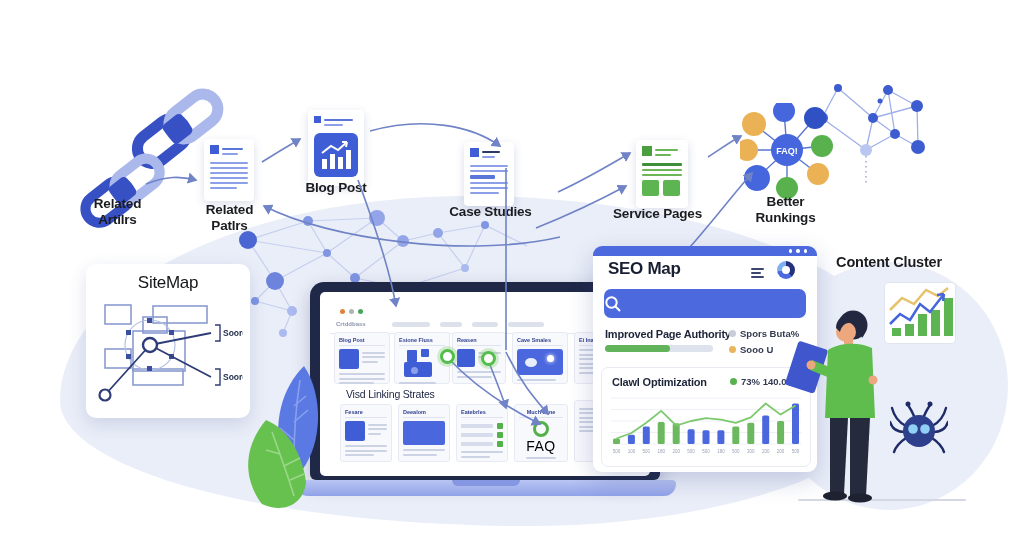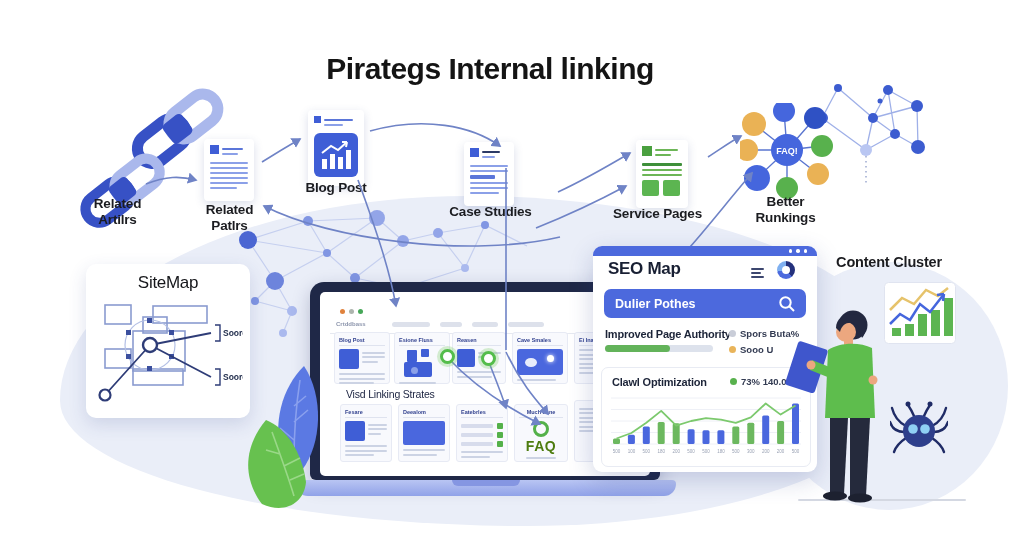--- a/index.html
+++ b/index.html
@@ -64,21 +64,20 @@
   .hamb{width:13px;height:2px;background:#3c466f;border-radius:1px;margin:2px 0;}
 </style>
 </head>
 <body>
 
 <div class="stage">
 
   <div class="blob" style="left:60px;top:196px;width:850px;height:330px;border-radius:48% 52% 45% 55% / 62% 55% 45% 38%;"></div>
   <div class="blob" style="left:770px;top:262px;width:238px;height:248px;border-radius:50%;"></div>
 
-  <div class="title">Pirategs Internal linking</div>
 
   <svg class="abs" style="left:235px;top:198px;z-index:10;" width="312" height="150" viewBox="0 0 312 150">
     <g stroke="#c5cfef" stroke-width="1.2" fill="none">
       <path d="M13,42 L73,23 M13,42 L40,83 M73,23 L142,20 M73,23 L92,55 M142,20 L92,55 M142,20 L168,43
                M92,55 L40,83 M92,55 L120,80 M40,83 L20,103 M40,83 L57,113 M57,113 L48,135 M120,80 L168,43
                M168,43 L203,35 M203,35 L250,27 M203,35 L230,70 M230,70 L250,27 M120,80 L168,90 M168,90 L230,70
                M20,103 L57,113 M13,42 L92,55 M250,27 L292,48"></path>
     </g>
     <g fill="#8196e3">
       <circle cx="13" cy="42" r="9" fill="#4b66d2"></circle>
@@ -376,21 +375,21 @@
       <div style="display:flex;align-items:center;gap:4px;">
           <div class="tinyln" style="flex:1;height:4px;background:#d7dcec;"></div>
         <div style="width:6px;height:6px;background:#54b14a;border-radius:1px;"></div>
         </div>
       <div class="tinyln" style="margin-top:3px;"></div>
         <div class="tinyln" style="width:70%"></div>
     </div>
     <div class="mini-card" style="left:194px;top:112px;width:54px;height:58px;text-align:center;">
       <div class="mc-title">Much Lane</div>
       <div style="width:10px;height:10px;border:3px solid #54b14a;border-radius:50%;margin:1px auto 1px;"></div>
-      <div style="font-size:14px;font-weight:700;color:#4d7c0f;letter-spacing:.5px;">FAQ</div>
+      <div style="font-size:14px;font-weight:400;color:#000000;letter-spacing:.5px;">FAQ</div>
       <div class="tinyln" style="width:70%;margin:3px auto 0;"></div>
     </div>
     <div class="mini-card" style="left:254px;top:108px;width:50px;height:62px;">
       <div class="tinyln" style="width:60%"></div>
         <div class="tinyln"></div>
         <div class="tinyln"></div>
       <div class="tinyln" style="width:70%"></div>
         <div class="tinyln"></div>
         <div class="tinyln"></div>
     </div>
@@ -443,21 +442,20 @@
     <div class="abs" style="left:158px;top:20px;">
       <div class="hamb"></div>
         <div class="hamb" style="width:10px;"></div>
         <div class="hamb"></div>
     </div>
     <div class="abs donut" style="left:184px;top:15px;">
         <i></i>
       </div>
 
     <div class="seo-search">
-      <div class="seo-search-text">Dulier Pothes</div>
       <svg width="18" height="18" viewBox="0 0 18 18" style="margin-right:10px;">
         <circle cx="7.5" cy="7.5" r="5.2" fill="none" stroke="#fff" stroke-width="2"></circle>
         <path d="M11.5,11.5 L16,16" stroke="#fff" stroke-width="2"></path>
       </svg>
     </div>
 
     <div class="abs metric-lbl" style="left:12px;top:82px;">Improved Page Authority</div>
     <div class="progress">
       <div class="progress-fill" id="pa-fill" style="width:60%;"></div>
     </div>

